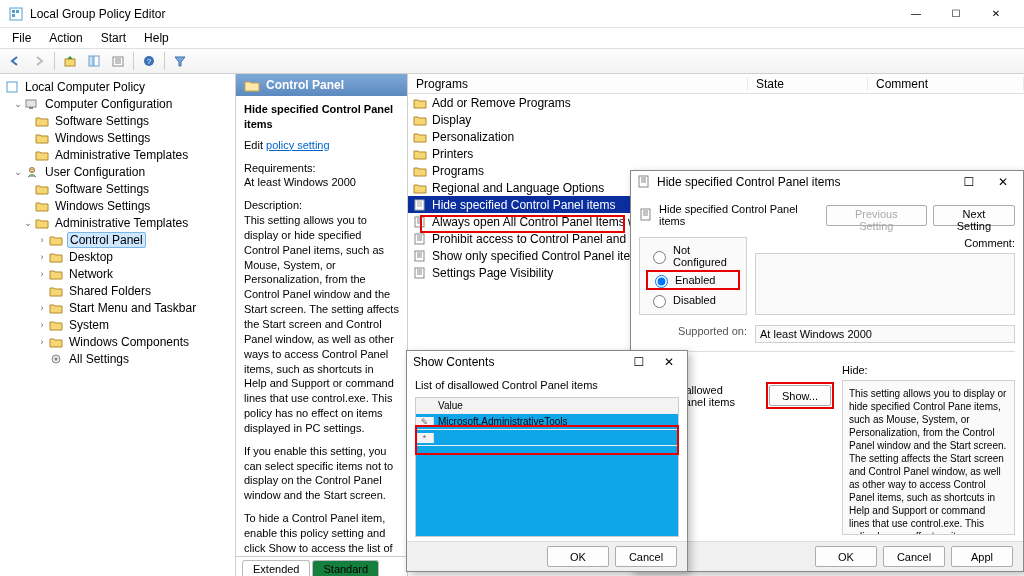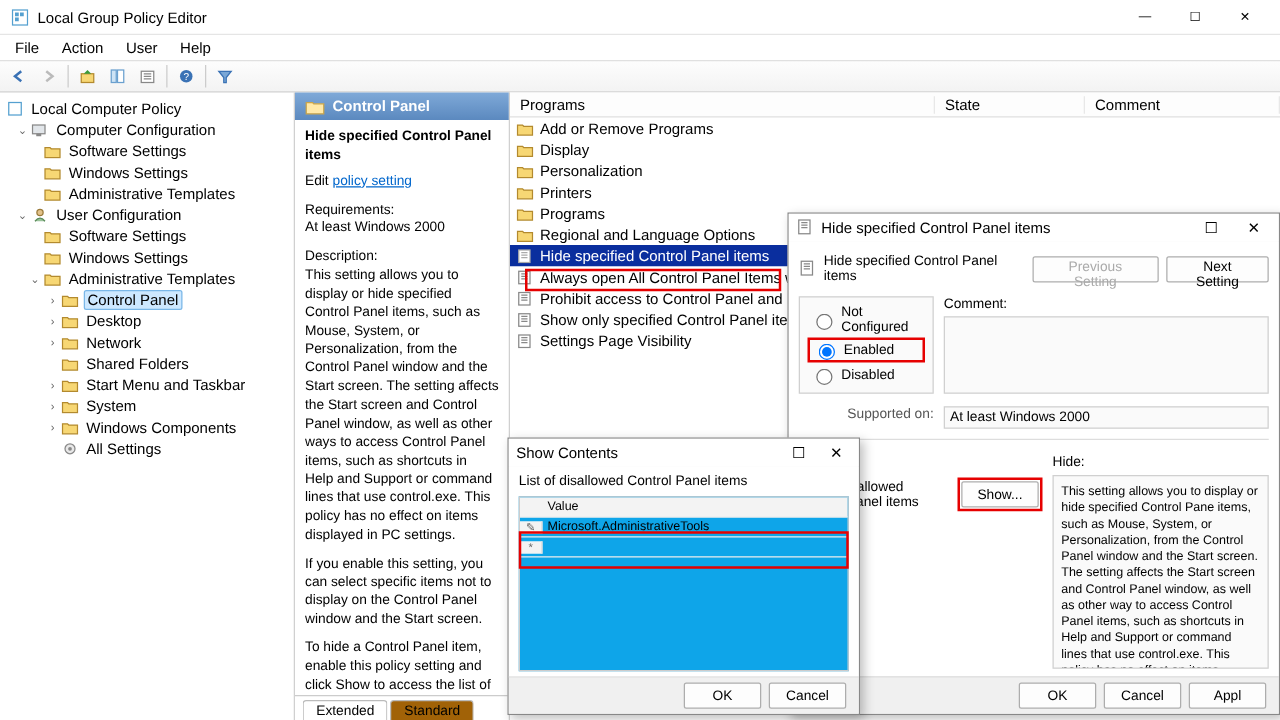--- a/index.html
+++ b/index.html
@@ -30,21 +30,21 @@
 .treeitem.sel > .lbl { background: #cde8ff; border: 1px solid #7ab7e8; padding: 0 2px; border-radius: 2px; }
 .lbl { padding: 0 2px; }
 
 
 .midcol { width: 172px; border-right: 1px solid #d0d0d0; display: flex; flex-direction: column; }
 .crumb { background: linear-gradient(#7fa9d8,#5b89bf); color: #fff; height: 22px; display: flex; align-items: center; padding: 0 8px; font-size: 12px; gap: 6px; font-weight: bold; }
 .descbox { padding: 6px 8px; font-size: 11px; line-height: 1.35; overflow: hidden; flex: 1; }
 .descbox .ptitle { font-weight: bold; margin-bottom: 6px; }
 .descbox a { color: #0066cc; text-decoration: underline; }
 .tabs { height: 20px; border-top: 1px solid #ccc; display: flex; align-items: flex-end; padding-left: 6px; gap: 2px; font-size: 11px; }
-.tab { padding: 2px 10px; border: 1px solid #bbb; border-bottom: none; border-radius: 3px 3px 0 0; background: #a16207; position: relative; top: 1px; }
+.tab { padding: 2px 10px; border: 1px solid #bbb; border-bottom: none; border-radius: 3px 3px 0 0; background: #15803d; position: relative; top: 1px; }
 .tab.active { background: #fff; font-weight: normal; }
 
 
 .listcol { flex: 1; display: flex; flex-direction: column; }
 .listhdr { display: flex; height: 20px; border-bottom: 1px solid #e0e0e0; font-size: 12px; align-items: center; background: #fdfdfd; }
 .listhdr > div { padding: 0 8px; border-right: 1px solid #e8e8e8; }
 .listbody { flex: 1; overflow: auto; }
 .lrow { display: flex; align-items: center; height: 17px; padding-left: 4px; gap: 4px; font-size: 12px; }
 .lrow.sel { background: #0a2e9e; color: #fff; }
 .lrow .licon { width: 16px; height: 14px; display: inline-flex; align-items: center; justify-content: center; }
@@ -58,21 +58,21 @@
 .dlgfoot { height: 30px; display: flex; align-items: center; justify-content: flex-end; gap: 6px; padding: 0 10px; border-top: 1px solid #ddd; background: #f0f0f0; }
 button.win { font-size: 11px; padding: 2px 12px; min-width: 62px; background: #fdfdfd; border: 1px solid #adadad; border-radius: 2px; height: 21px; }
 button.win:disabled { color: #aaa; }
 
 
 .pdlg-head { display: flex; align-items: center; gap: 6px; padding: 4px 0; }
 .navbtns { display: flex; gap: 6px; margin-left: auto; }
 .radiogrp { border: 1px solid #d0d0d0; background: #fafafa; padding: 6px 8px; display: flex; flex-direction: column; gap: 4px; width: 108px; font-size: 11px; }
 .radiorow { display: flex; align-items: center; gap: 4px; }
 .redbox2 { border: 2px solid #e60000; padding: 0px 2px; margin: -2px; }
-.commentarea { flex: 1; display: flex; flex-direction: column; gap: 4px; margin-left: 8px; font-size: 11px; }
+.commentarea { flex: 1; display: flex; flex-direction: column; gap: 4px; margin-left: 8px; font-size: 11px; text-align: right; }
 .supportrow { display: flex; gap: 8px; padding: 4px 0 8px 0; border-bottom: 1px solid #ddd; }
 .lower { display: flex; gap: 8px; padding-top: 6px; flex: 1; min-height: 0; }
 .optcol { width: 195px; display: flex; flex-direction: column; gap: 6px; }
 .helpcol { flex: 1; border: 1px solid #d0d0d0; background: #fafafa; padding: 6px; font-size: 10px; line-height: 1.3; overflow: hidden; }
 .showrow { display: flex; align-items: center; gap: 6px; }
 .redbox3 { border: 2px solid #e60000; padding: 1px; }
 .gridbody { border: 1px solid #ccc; height: 140px; background: #0ea5e9; }
 .gridrow { display: flex; border-bottom: 1px solid #eee; height: 16px; align-items: center; font-size: 10px; }
 .gridrow .rh { width: 18px; background: #f3f3f3; border-right: 1px solid #ddd; text-align: center; font-size: 9px; color: #666; }
 .gridrow .cell { flex: 1; padding: 0 4px; }
@@ -97,21 +97,21 @@
   <div class="winbtns">
     <div class="winbtn">—</div>
     <div class="winbtn">☐</div>
     <div class="winbtn">✕</div>
   </div>
 </div>
 
 <div class="menubar">
   <div class="mitem">File</div>
   <div class="mitem">Action</div>
-  <div class="mitem">User</div>
+  <div class="mitem">Start</div>
   <div class="mitem">Help</div>
 </div>
 
 <div class="toolbar">
   <div class="tbbtn">
       <svg width="12" height="12">
         <path d="M8 2 L3 6 L8 10" fill="none" stroke="#3a72b5" stroke-width="2"></path>
       </svg>
     </div>
   <div class="tbbtn">

